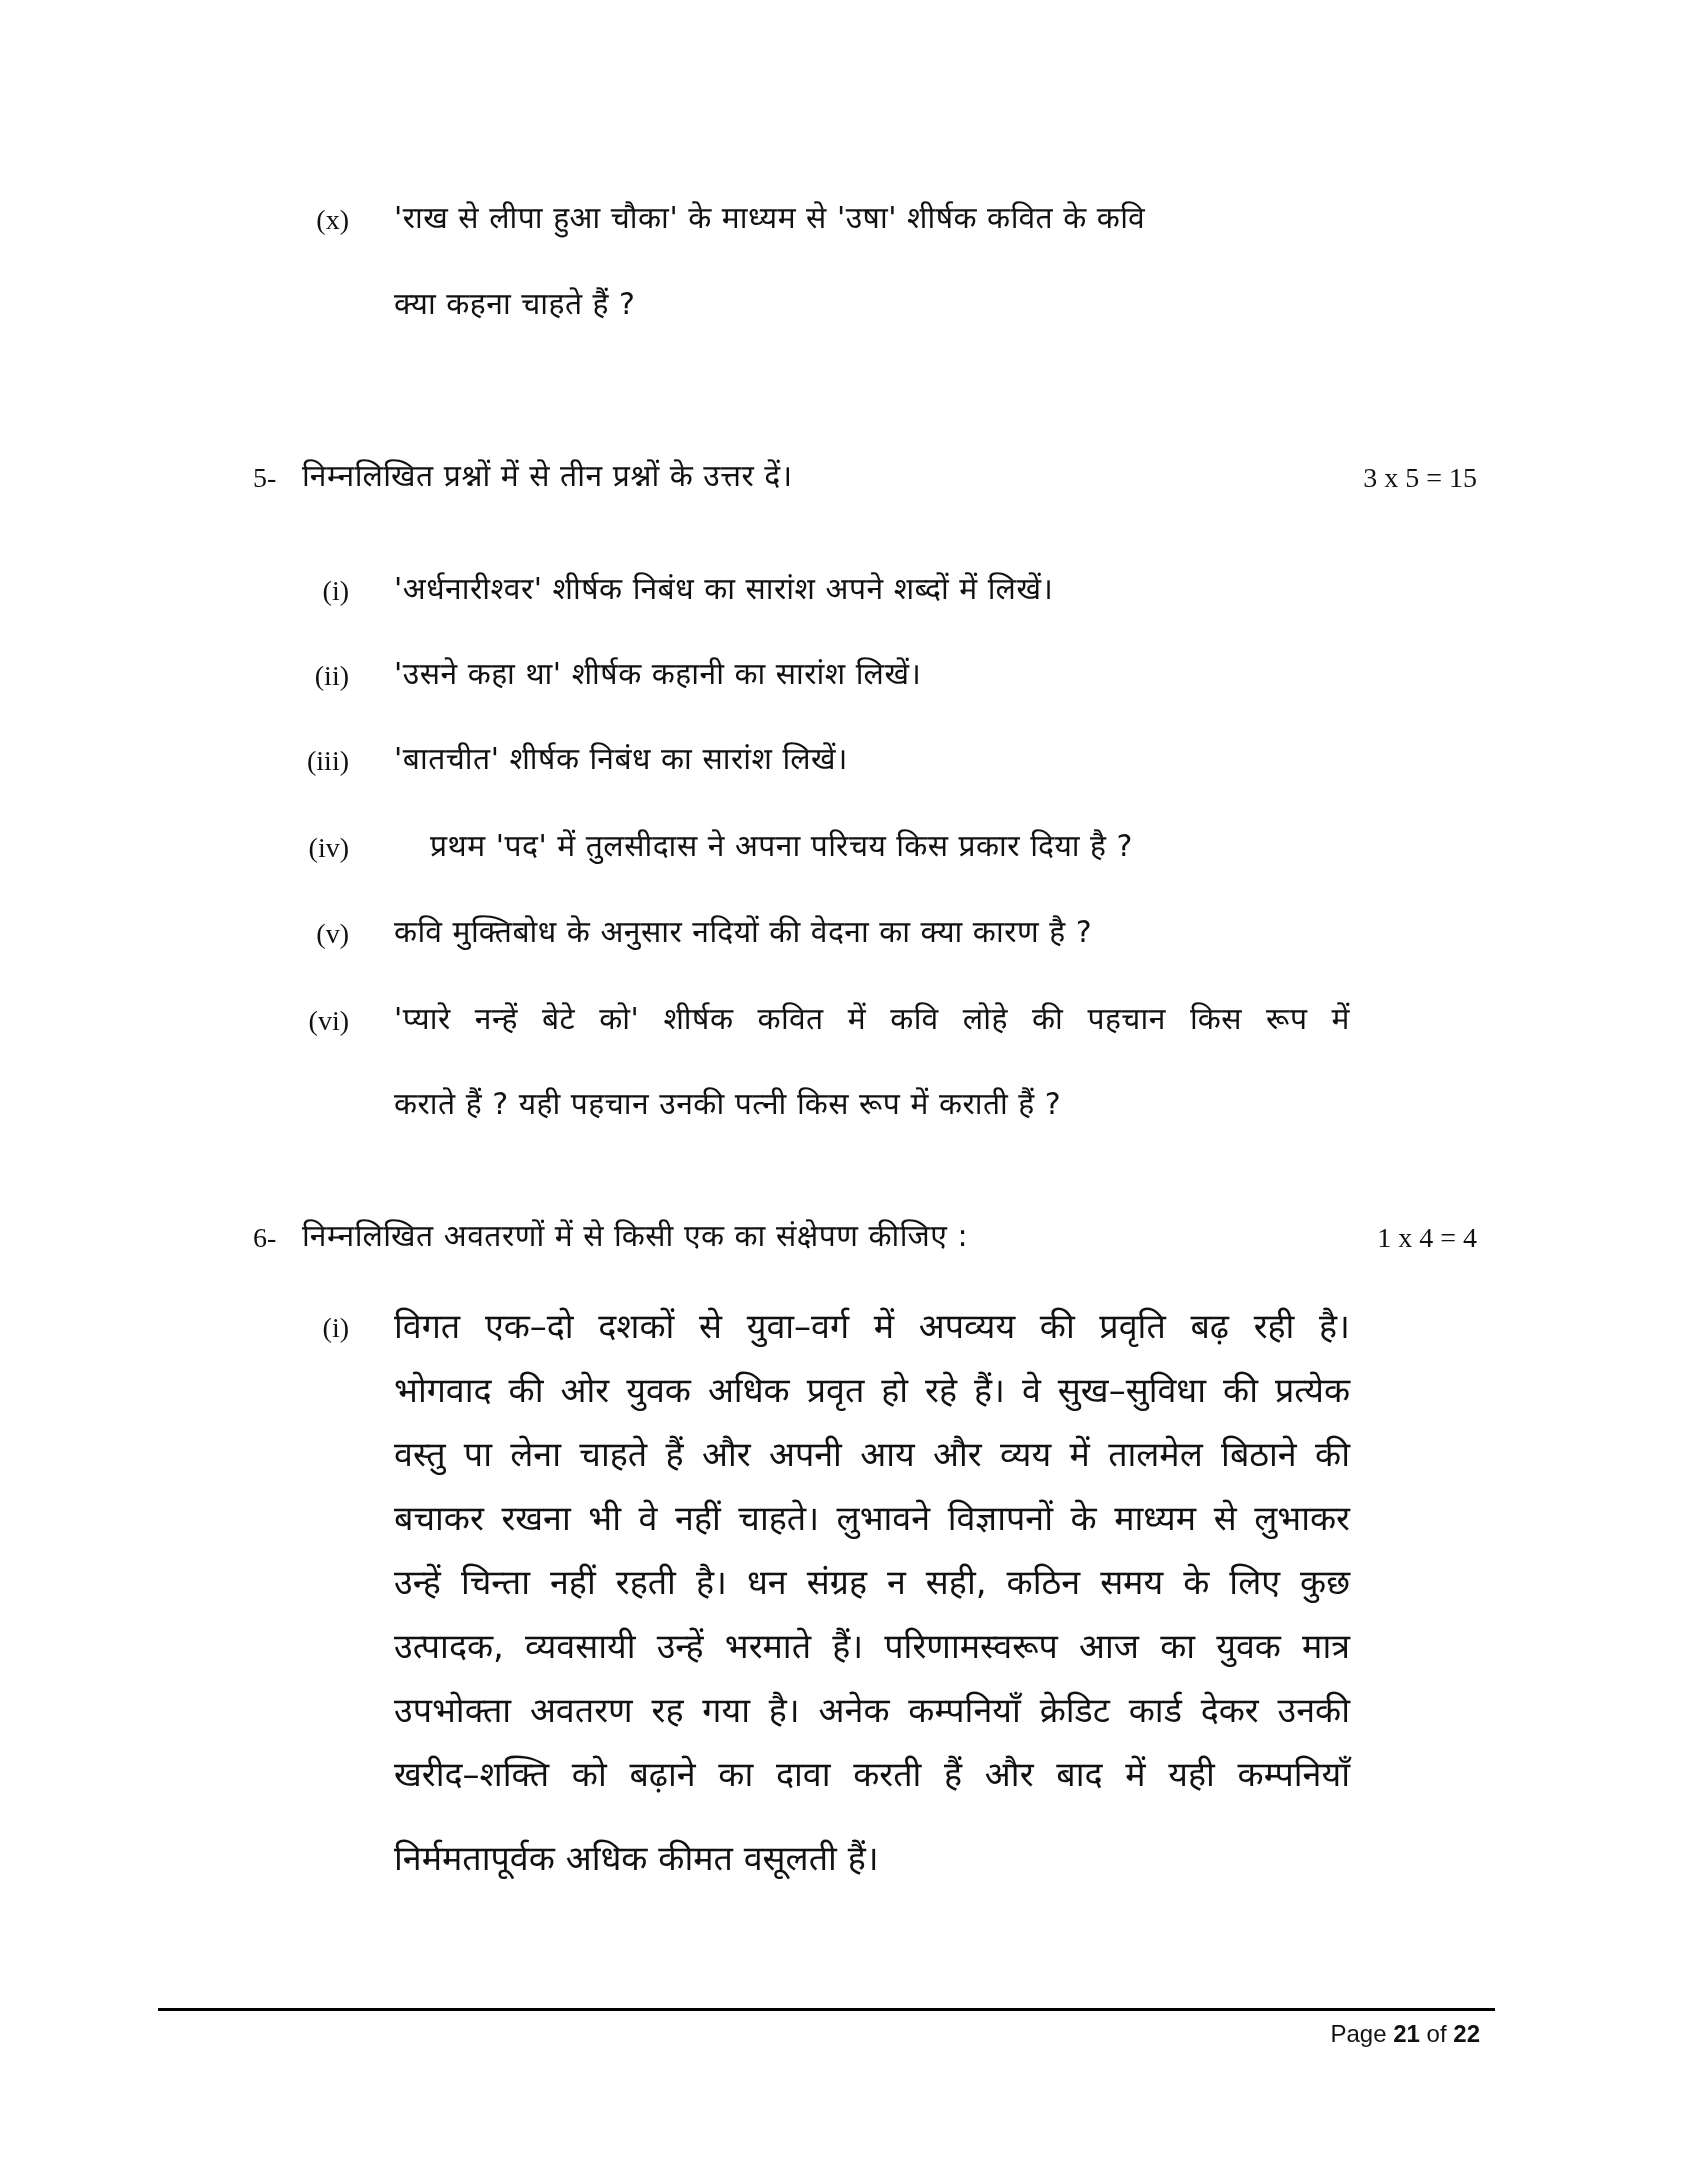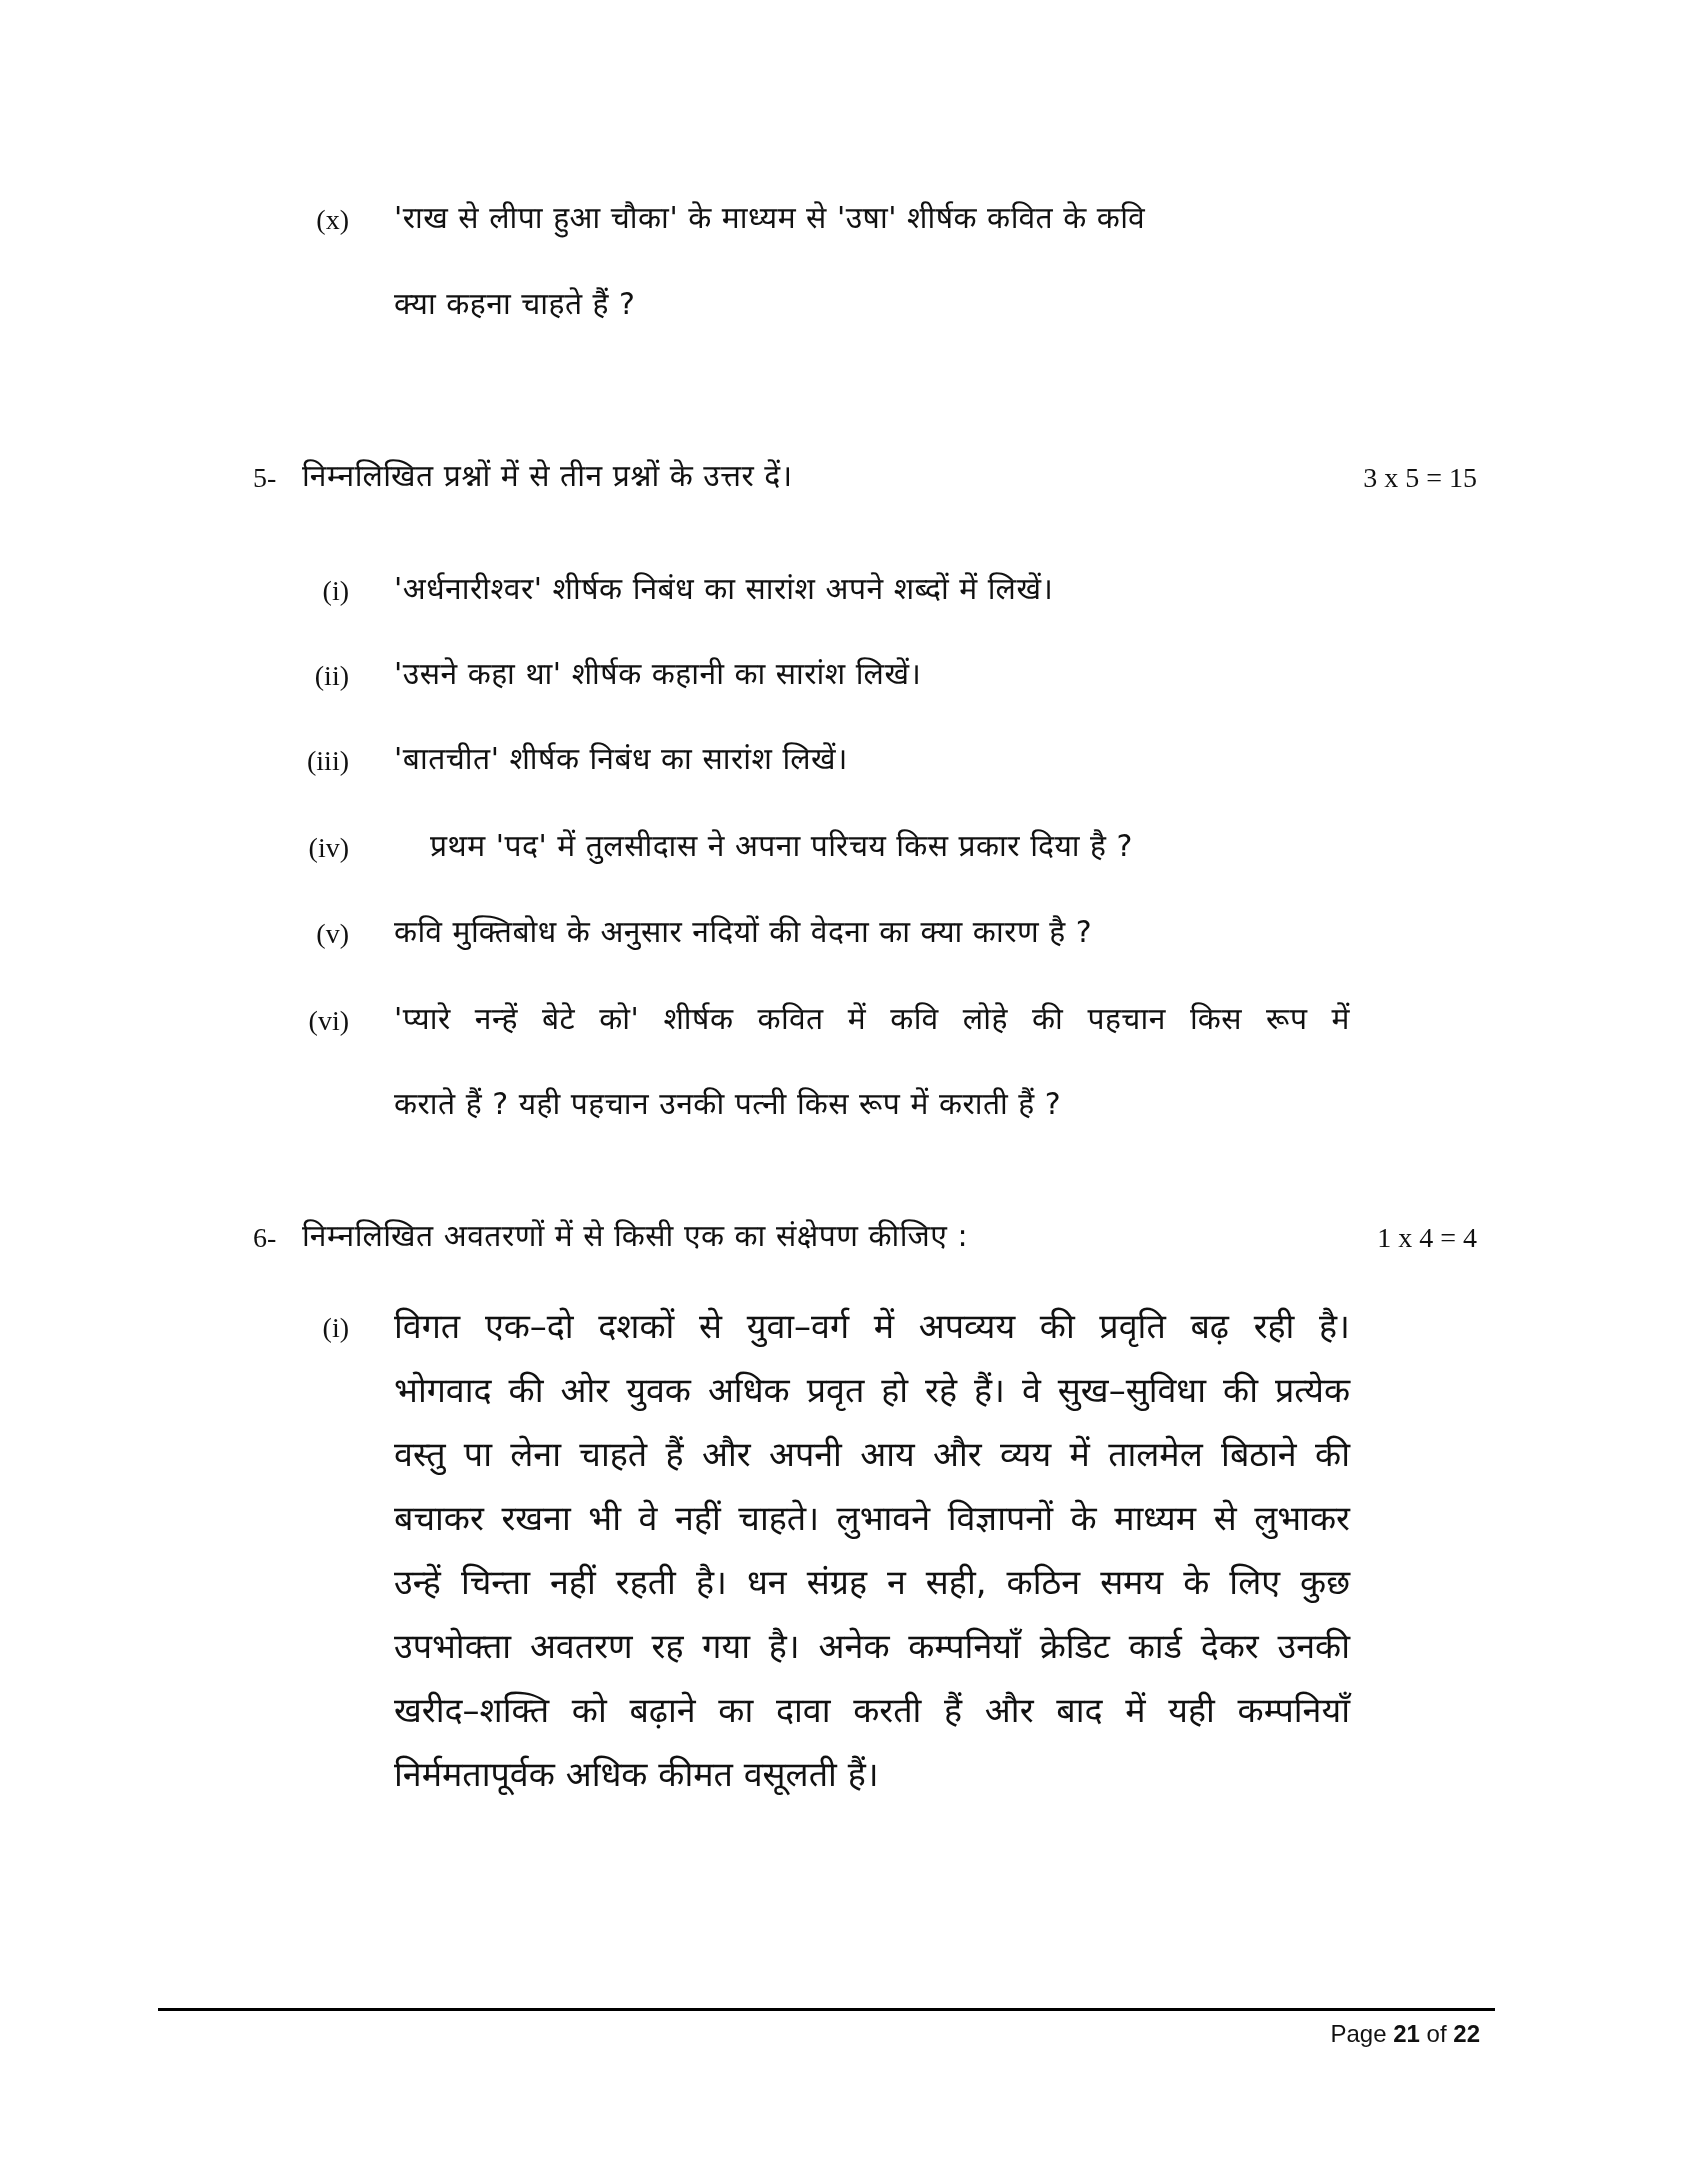--- a/index.html
+++ b/index.html
@@ -3,21 +3,21 @@
 <meta charset="utf-8">
 <style>
   html, body { margin:0; padding:0; background:#ffffff; }
   body { width:1683px; height:2178px; position:relative; overflow:hidden; color:#111; }
   .hi { font-family: "DejaVu Sans", sans-serif; font-size:30px; line-height:40px; position:absolute; white-space:nowrap; letter-spacing:0.5px; }
   .lbl { font-family: "Liberation Serif", serif; font-size:28px; line-height:40px; position:absolute; text-align:right; width:109px; }
   .num { font-family: "Liberation Serif", serif; font-size:28px; }
   .marks { font-family: "Liberation Serif", serif; font-size:28px; line-height:40px; position:absolute; right:206px; white-space:nowrap; }
   .para { position:absolute; left:394px; width:956px; }
   .para .pl { font-family: "DejaVu Sans", sans-serif; font-size:34px; height:64px; line-height:40px; display:block; text-align:justify; text-align-last:justify; white-space:nowrap; overflow:visible; }
-  .para .pl.last { text-align-last:left; }
+  .para .pl.last { text-align-last:left;margin-top:20px; }
   .rule { position:absolute; left:158px; width:1337px; top:2008px; height:3px; background:#000; }
   .footer { position:absolute; right:203px; top:2020px; font-family:"Liberation Sans", sans-serif; font-size:24px; }
   .footer b { font-weight:bold; }
 </style>
 </head>
 <body>
 
 <div>
   <span class="lbl" style="left:240px; top:200px;">(x)</span>
   <span class="hi" style="left:394px; top:198px;">'राख से लीपा हुआ चौका' के माध्यम से 'उषा' शीर्षक कवित के कवि</span>
@@ -54,20 +54,21 @@
   <span class="hi" style="left:302px; top:1216px;">निम्नलिखित अवतरणों में से किसी एक का संक्षेपण कीजिए :</span>
   <span class="marks" style="top:1218px;">1 x 4 = 4</span>
 
   <span class="lbl" style="left:240px; top:1308px;">(i)</span>
   <div class="para" style="top:1306px;">
     <span class="pl">विगत एक–दो दशकों से युवा–वर्ग में अपव्यय की प्रवृति बढ़ रही है।</span>
     <span class="pl">भोगवाद की ओर युवक अधिक प्रवृत हो रहे हैं। वे सुख–सुविधा की प्रत्येक</span>
     <span class="pl">वस्तु पा लेना चाहते हैं और अपनी आय और व्यय में तालमेल बिठाने की</span>
     <span class="pl">बचाकर रखना भी वे नहीं चाहते। लुभावने विज्ञापनों के माध्यम से लुभाकर</span>
     <span class="pl">उन्हें चिन्ता नहीं रहती है। धन संग्रह न सही, कठिन समय के लिए कुछ</span>
+    <span class="pl">उत्पादक, व्यवसायी उन्हें भरमाते हैं। परिणामस्वरूप आज का युवक मात्र</span>
     <span class="pl">उपभोक्ता अवतरण रह गया है। अनेक कम्पनियाँ क्रेडिट कार्ड देकर उनकी</span>
     <span class="pl">खरीद–शक्ति को बढ़ाने का दावा करती हैं और बाद में यही कम्पनियाँ</span>
     <span class="pl last">निर्ममतापूर्वक अधिक कीमत वसूलती हैं।</span>
   </div>
 </div>
 
 <div class="rule"></div>
 <div class="footer">
   <span>Page</span>
   <b>21</b>

